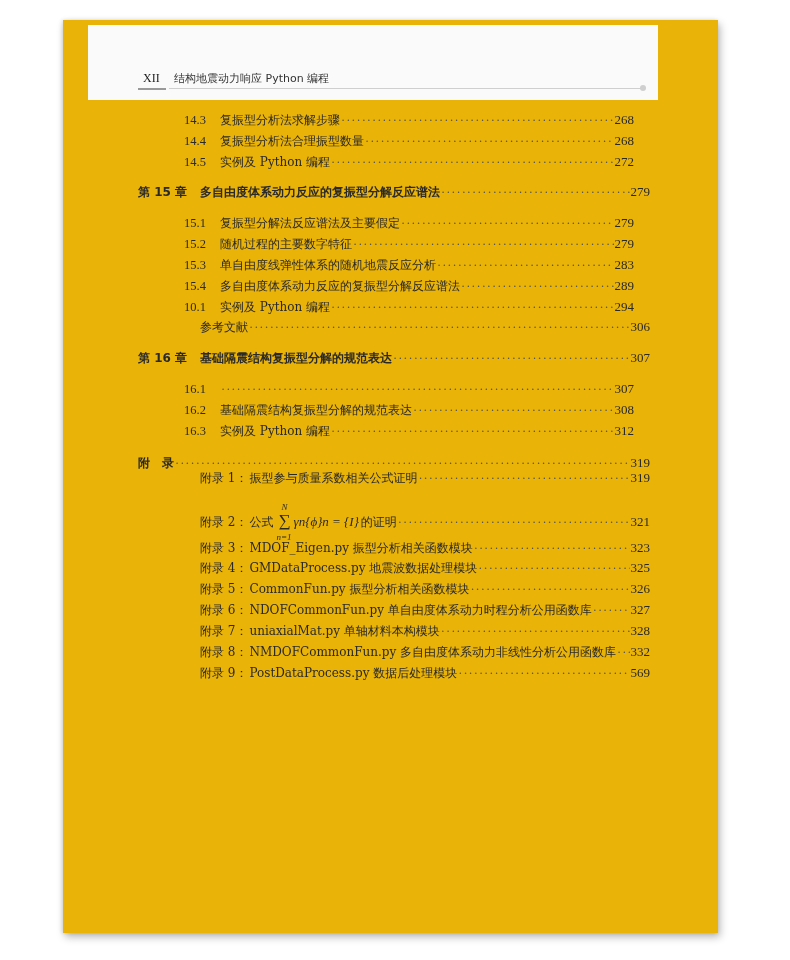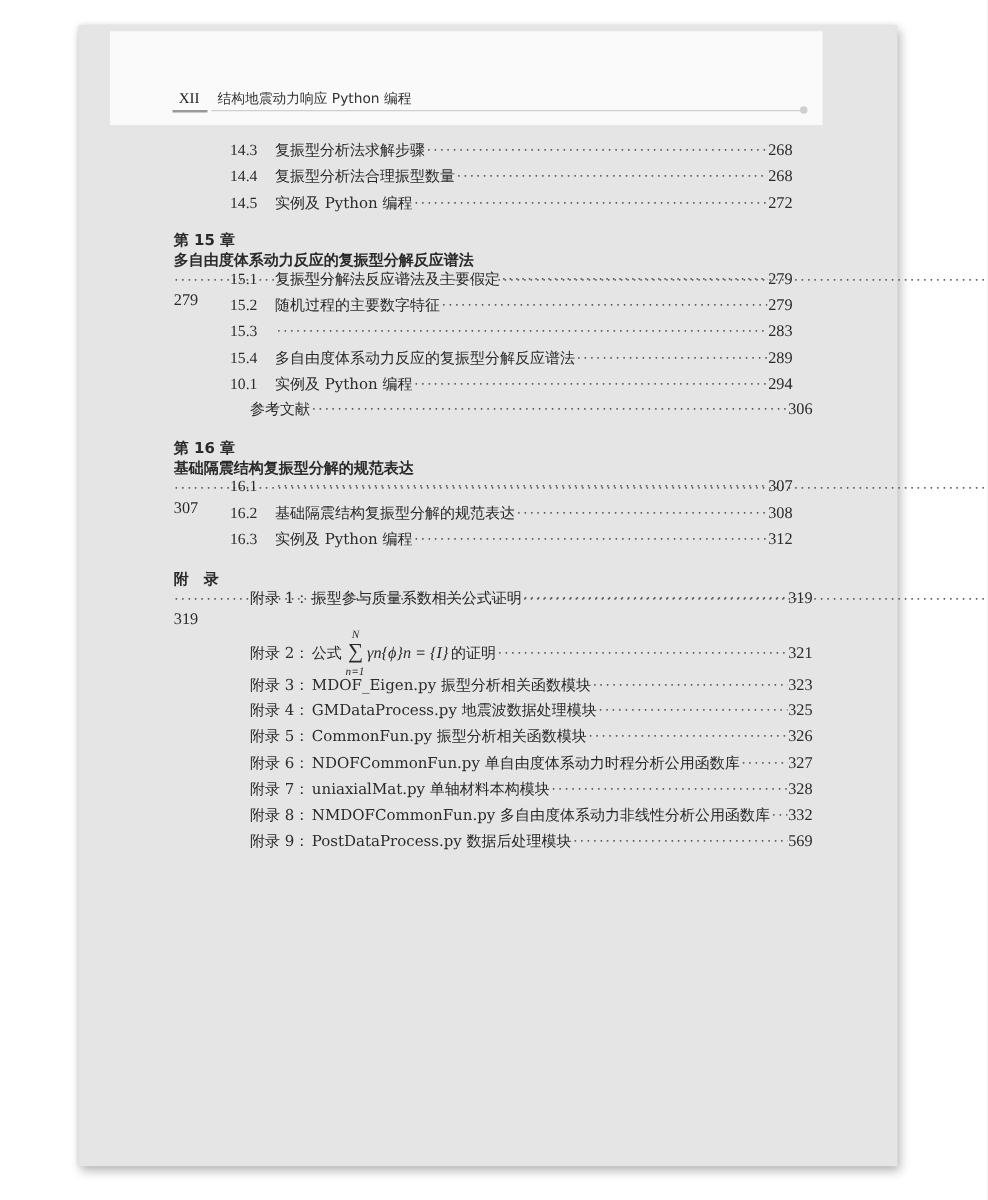--- a/index.html
+++ b/index.html
@@ -3,21 +3,21 @@
 <meta charset="utf-8">
 <style>
   html, body { margin: 0; padding: 0; }
   body {
     width: 790px; height: 960px; background: #ffffff; position: relative; overflow: hidden;
     font-family: "DejaVu Serif", "Liberation Serif", serif;
     color: #2a2a2a;
   }
   .page {
     position: absolute; left: 63px; top: 20px; width: 655px; height: 913px;
-    background: #e5e5e5;
+    background: #eab308;
     box-shadow: 2px 4px 8px rgba(0,0,0,0.28), -1px 0 4px rgba(0,0,0,0.12);
   }
   .header-band {
     position: absolute; left: 25px; top: 5px; width: 570px; height: 75px; background: #fafafa;
   }
   .folio {
     position: absolute; left: 80px; top: 51px; font-family: "Liberation Serif", serif;
     font-size: 12px; color: #222;
   }
   .running-title {
@@ -43,21 +43,21 @@
   .row .title { font-family: "DejaVu Serif", serif; font-size: 12px; }
   .row .dots {
     flex: 1; overflow: hidden; margin: 0 1px; color: #555;
     font-family: "Liberation Serif", serif; letter-spacing: 1px;
   }
   .row .dots::after {
     content: "································································································································";
   }
   .row .page-no { font-family: "Liberation Serif", serif; font-size: 13px; }
   .sec { left: 121px; width: 450px; }
-  .chap { left: 75px; width: 512px; flex-direction: column; }
+  .chap { left: 75px; width: 512px; }
   .chap .num { width: 62px; font-family: "DejaVu Sans", sans-serif; font-weight: bold; font-size: 12px; }
   .chap .title { font-family: "DejaVu Sans", sans-serif; font-weight: bold; font-size: 12px; }
   .appx { left: 137px; width: 450px; }
   .appx .num { width: auto; font-family: "DejaVu Serif", serif; font-size: 12px; margin-right: 2px; }
   .ref { left: 137px; width: 450px; }
   .formula {
     display: inline-flex; align-items: baseline; font-family: "Liberation Serif", serif;
     font-size: 13px; position: relative; margin: 0 2px;
   }
   .sigma { position: relative; display: inline-block; font-size: 17px; margin: 0 3px; }
@@ -109,20 +109,21 @@
       <span class="page-no">279</span>
     </div>
     <div class="row sec" style="top:216px">
       <span class="num">15.2</span>
       <span class="title">随机过程的主要数字特征</span>
       <span class="dots"></span>
       <span class="page-no">279</span>
     </div>
     <div class="row sec" style="top:237px">
       <span class="num">15.3</span>
+      <span class="title">单自由度线弹性体系的随机地震反应分析</span>
       <span class="dots"></span>
       <span class="page-no">283</span>
     </div>
     <div class="row sec" style="top:258px">
       <span class="num">15.4</span>
       <span class="title">多自由度体系动力反应的复振型分解反应谱法</span>
       <span class="dots"></span>
       <span class="page-no">289</span>
     </div>
     <div class="row sec" style="top:279px">

